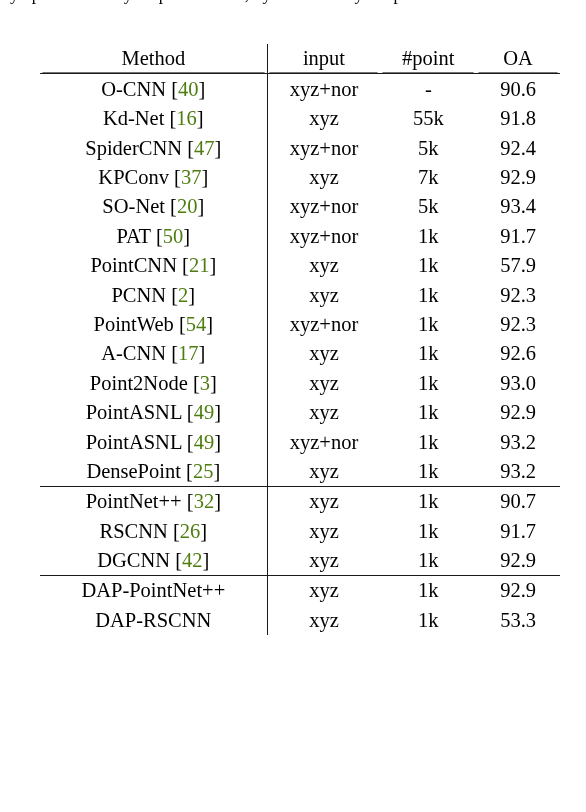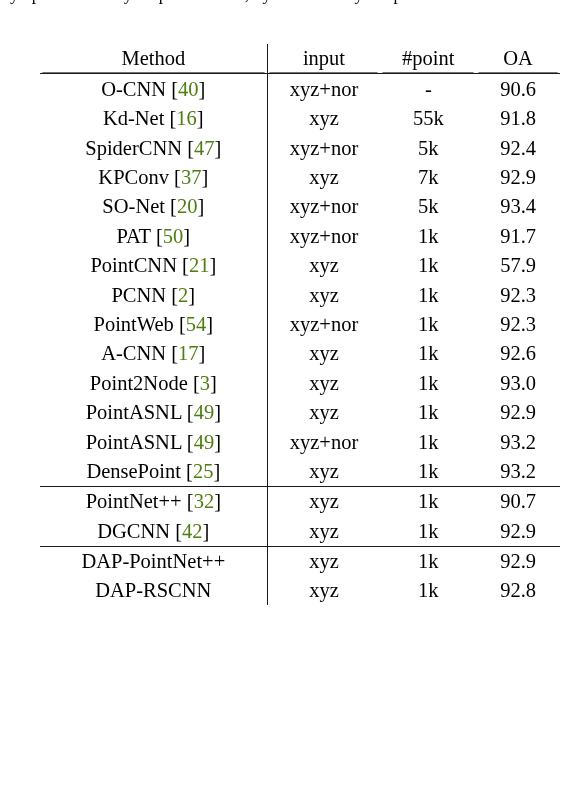--- a/index.html
+++ b/index.html
@@ -164,32 +164,38 @@
           <td class="c-points"><span class="">1k</span></td>
           <td class="c-oa"><span class="">93.2</span></td>
         </tr>
         <tr class="rule-single">
           <td class="c-method"><span class="nowrap">PointNet++ <span class="cite">[<span class="num">32</span>]</span></span></td>
           <td class="c-input"><span class="">xyz</span></td>
           <td class="c-points"><span class="">1k</span></td>
           <td class="c-oa"><span class="">90.7</span></td>
         </tr>
         <tr class="">
+          <td class="c-method"><span class="nowrap">RSCNN <span class="cite">[<span class="num">26</span>]</span></span></td>
+          <td class="c-input"><span class="">xyz</span></td>
+          <td class="c-points"><span class="">1k</span></td>
+          <td class="c-oa"><span class="">91.7</span></td>
+        </tr>
+        <tr class="">
           <td class="c-method"><span class="nowrap">DGCNN <span class="cite">[<span class="num">42</span>]</span></span></td>
           <td class="c-input"><span class="">xyz</span></td>
           <td class="c-points"><span class="">1k</span></td>
           <td class="c-oa"><span class="">92.9</span></td>
         </tr>
         <tr class="rule-single">
           <td class="c-method"><span class="nowrap">DAP-PointNet++</span></td>
           <td class="c-input"><span class="">xyz</span></td>
           <td class="c-points"><span class="">1k</span></td>
           <td class="c-oa"><span class="">92.9</span></td>
         </tr>
         <tr class="">
           <td class="c-method"><span class="nowrap">DAP-RSCNN</span></td>
           <td class="c-input"><span class="">xyz</span></td>
           <td class="c-points"><span class="">1k</span></td>
-          <td class="c-oa"><span class="">92.8</span></td>
+          <td class="c-oa"><span class="">53.3</span></td>
         </tr>
       </tbody>
   </table>
 </div>
 
 </body></html>

